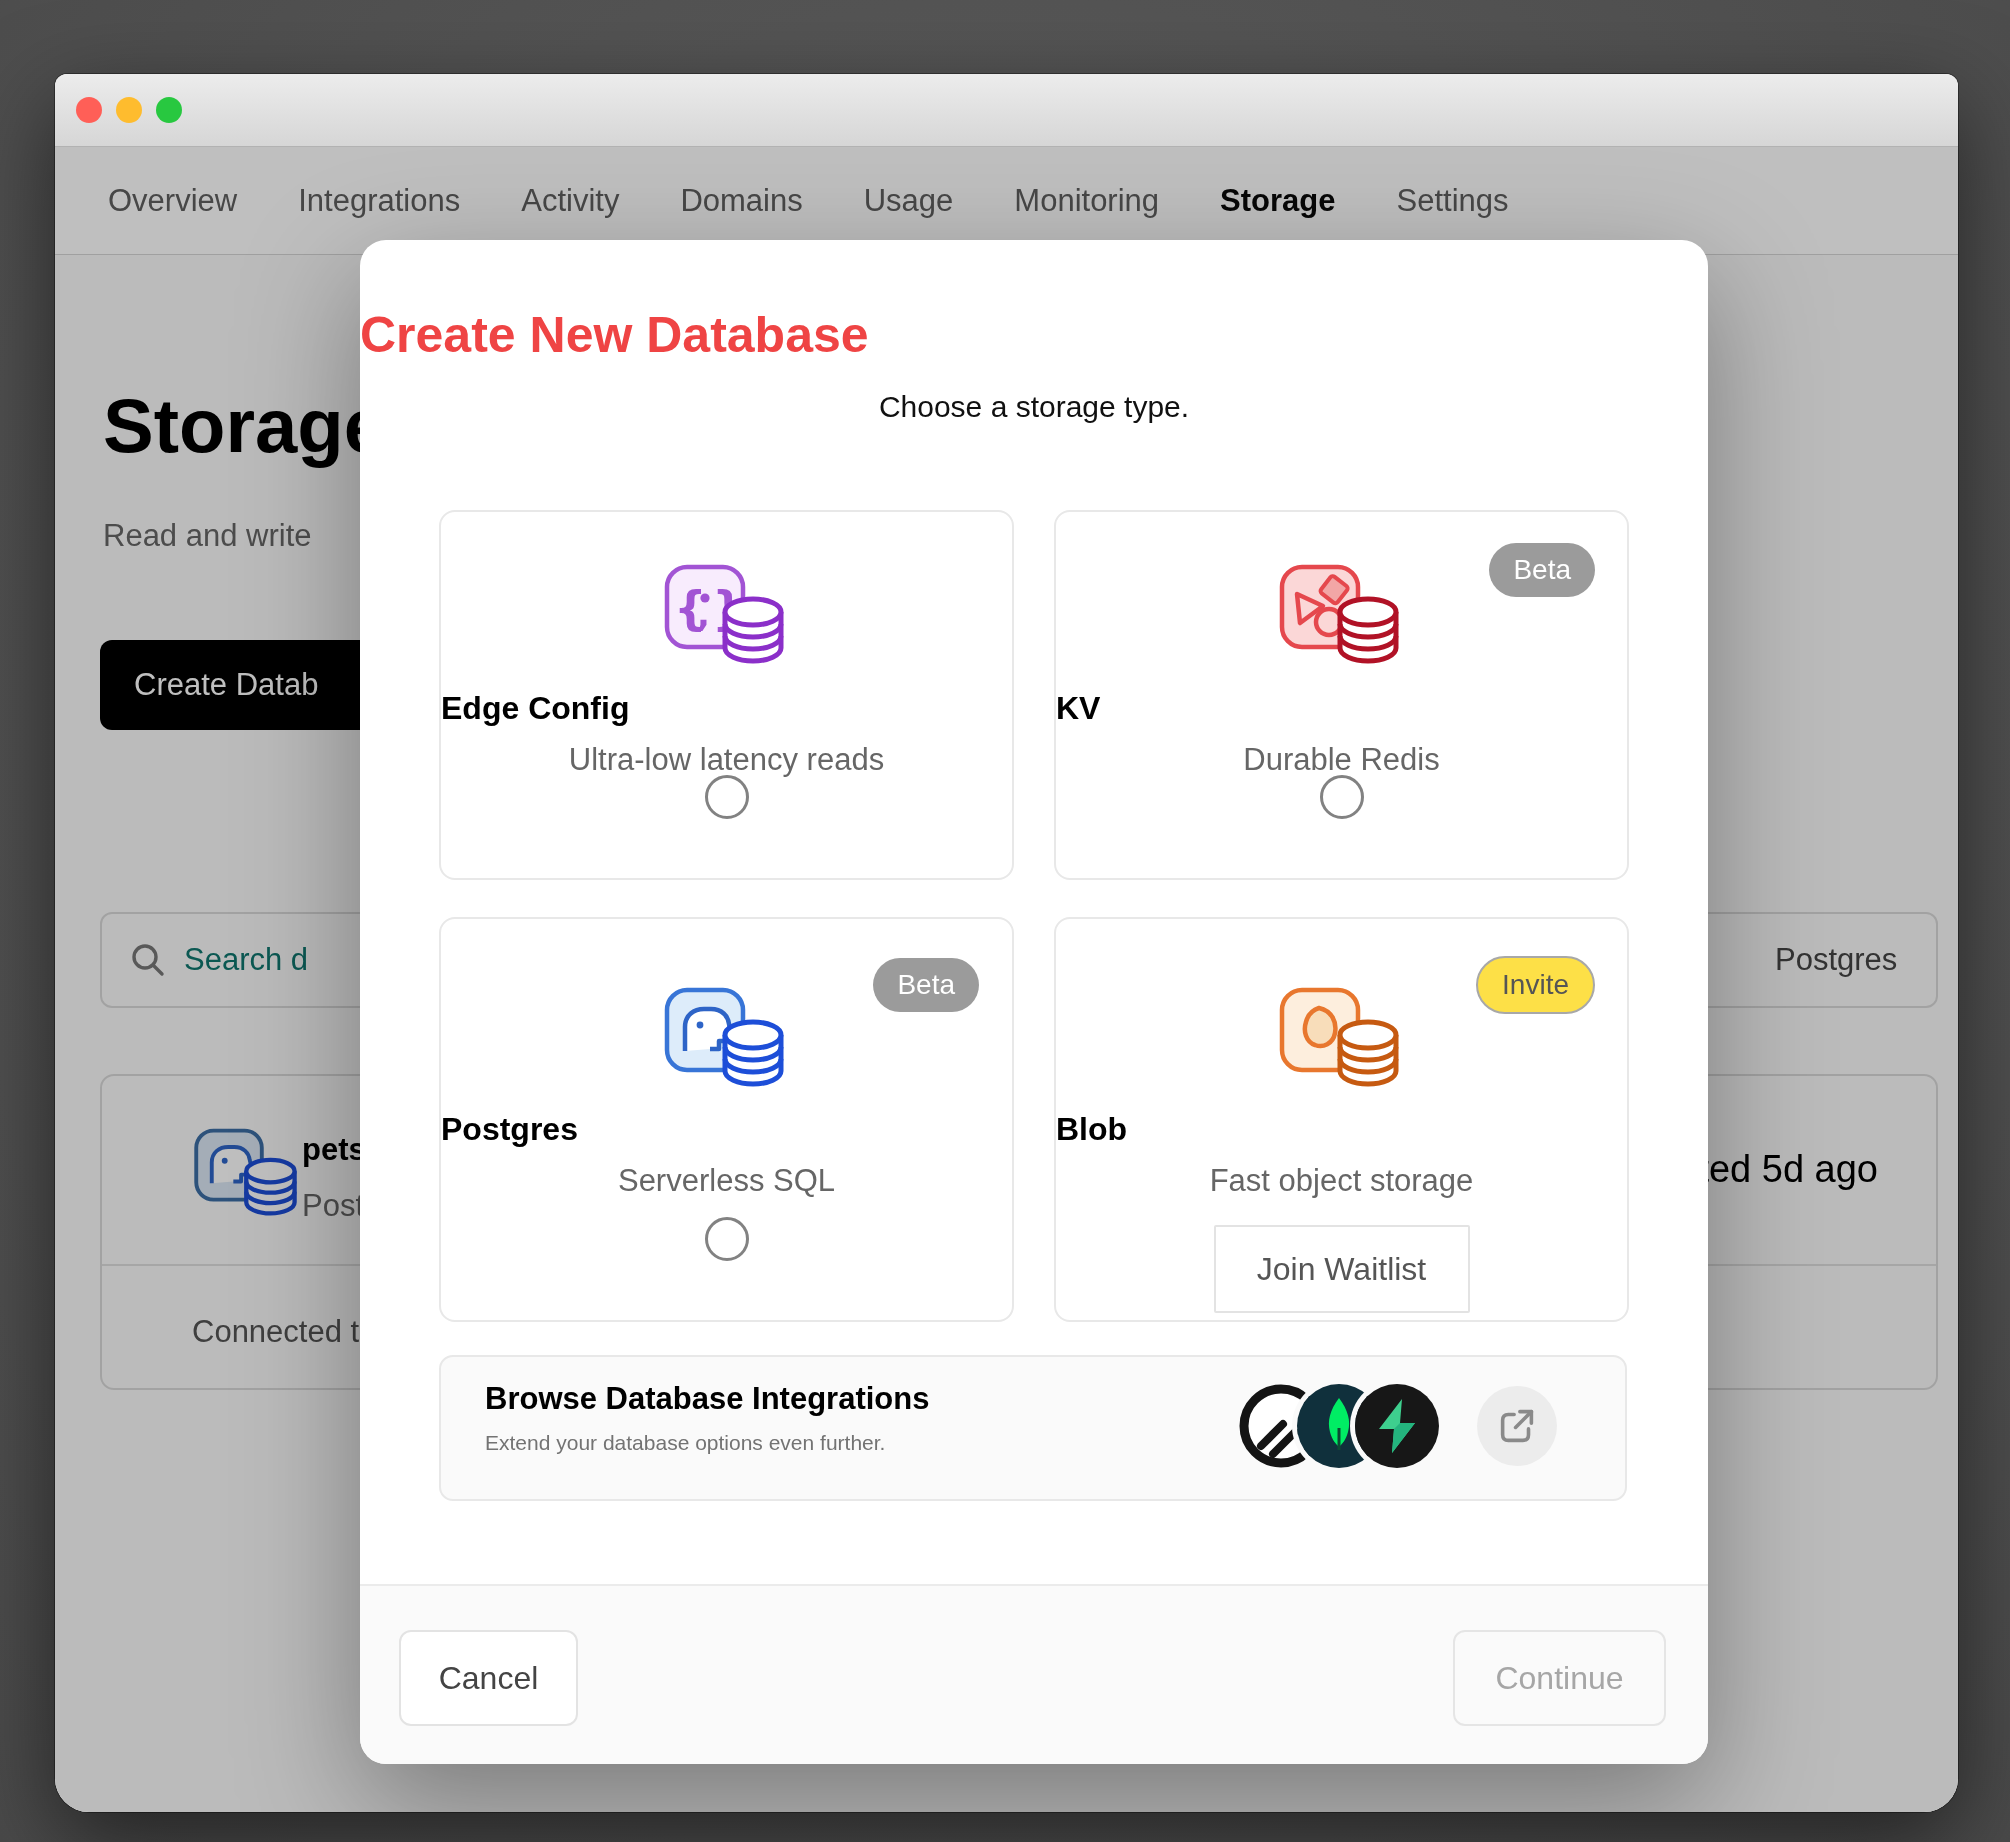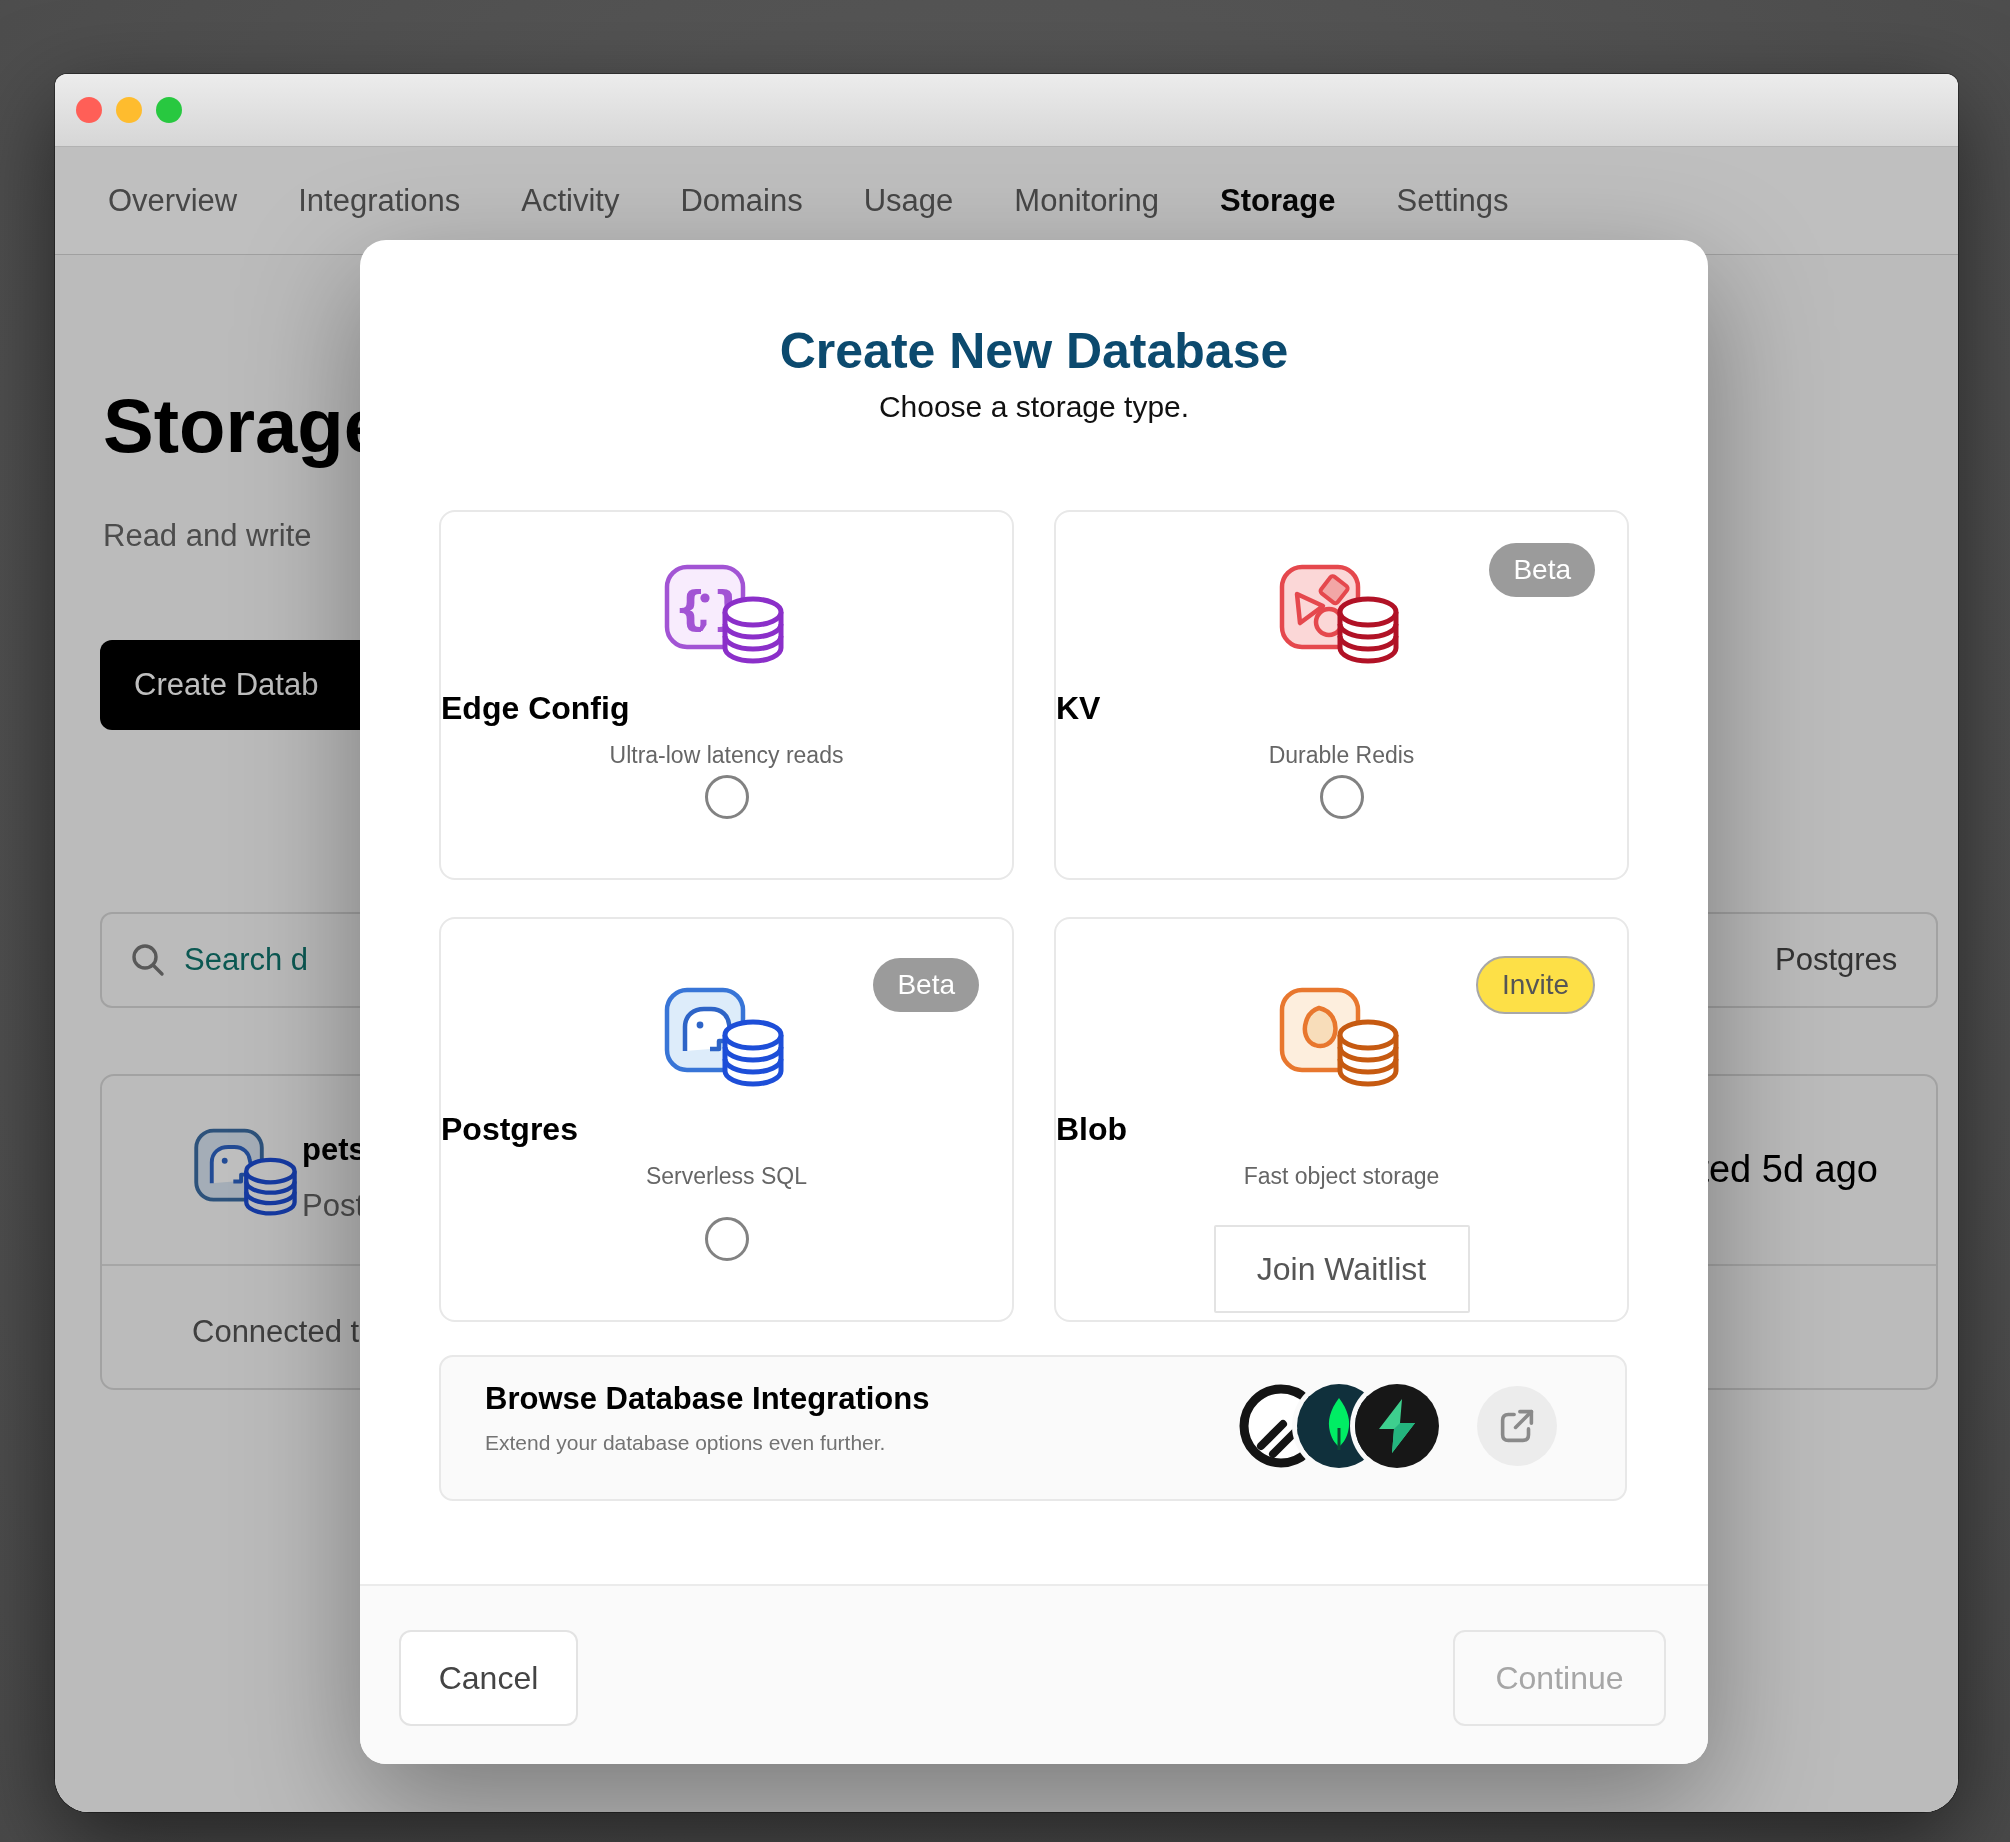--- a/index.html
+++ b/index.html
@@ -46,35 +46,35 @@
   .db-type { position:absolute; left:200px; top:112px; font-size:31px; color:#666; white-space:nowrap; }
   .db-updated { position:absolute; right:58px; top:72px; font-size:38px; color:#000000; white-space:nowrap; }
   .db-connected { position:absolute; left:90px; top:238px; font-size:31px; color:#555; white-space:nowrap; }
 
   
   .dim { position:absolute; left:0; top:73px; width:100%; height:1665px; background:rgba(0,0,0,0.25); }
 
   
   .modal { position:absolute; left:305px; top:166px; width:1348px; height:1524px; background:#fff;
            border-radius:26px; box-shadow:0 40px 120px rgba(0,0,0,0.35); }
-  .modal-title { position:absolute; top:82px; width:100%; text-align:center; font-size:50px; font-weight:700; color:#0c4a6e; }
+  .modal-title { position:absolute; top:66px; width:100%; font-size:50px; font-weight:700; color:#ef4444; }
   .modal-sub { position:absolute; top:150px; width:100%; text-align:center; font-size:30px; color:#111; }
 
   .card { position:absolute; width:575px; background:#fff; border:2px solid #e8e8e8; border-radius:16px; }
   .card.c1 { left:79px;  top:270px; height:370px; }
   .card.c2 { left:694px; top:270px; height:370px; }
   .card.c3 { left:79px;  top:677px; height:405px; }
   .card.c4 { left:694px; top:677px; height:405px; }
   .card .icon-wrap { position:absolute; left:50%; transform:translateX(-50%); }
   .c1 .icon-wrap,.c2 .icon-wrap { top:52px; }
   .c3 .icon-wrap,.c4 .icon-wrap { top:68px; }
   .card-title { position:absolute; width:100%; text-align:left; font-size:32px; font-weight:700; color:#000; }
   .c1 .card-title,.c2 .card-title { top:178px; }
   .c3 .card-title,.c4 .card-title { top:192px; }
-  .card-desc { position:absolute; width:100%; text-align:center; font-size:23px; color:#666; }
+  .card-desc { position:absolute; width:100%; text-align:center; font-size:31px; color:#666; }
   .c1 .card-desc,.c2 .card-desc { top:230px; }
   .c3 .card-desc,.c4 .card-desc { top:244px; }
   .radio { position:absolute; left:50%; transform:translateX(-50%); width:44px; height:44px;
            border:3px solid #828282; border-radius:50%; background:#fff; }
   .c1 .radio,.c2 .radio { top:263px; }
   .c3 .radio { top:298px; }
   .badge { position:absolute; font-size:28px; border-radius:999px; padding:10px 24px; line-height:1.2; }
   .badge.solid { background:#9b9b9b; color:#fff; border:none; }
   .badge.outline { background:#fde047; color:#555; border:2px solid #a8a8a8; }
   .c2 .badge { top:31px; right:32px; }

